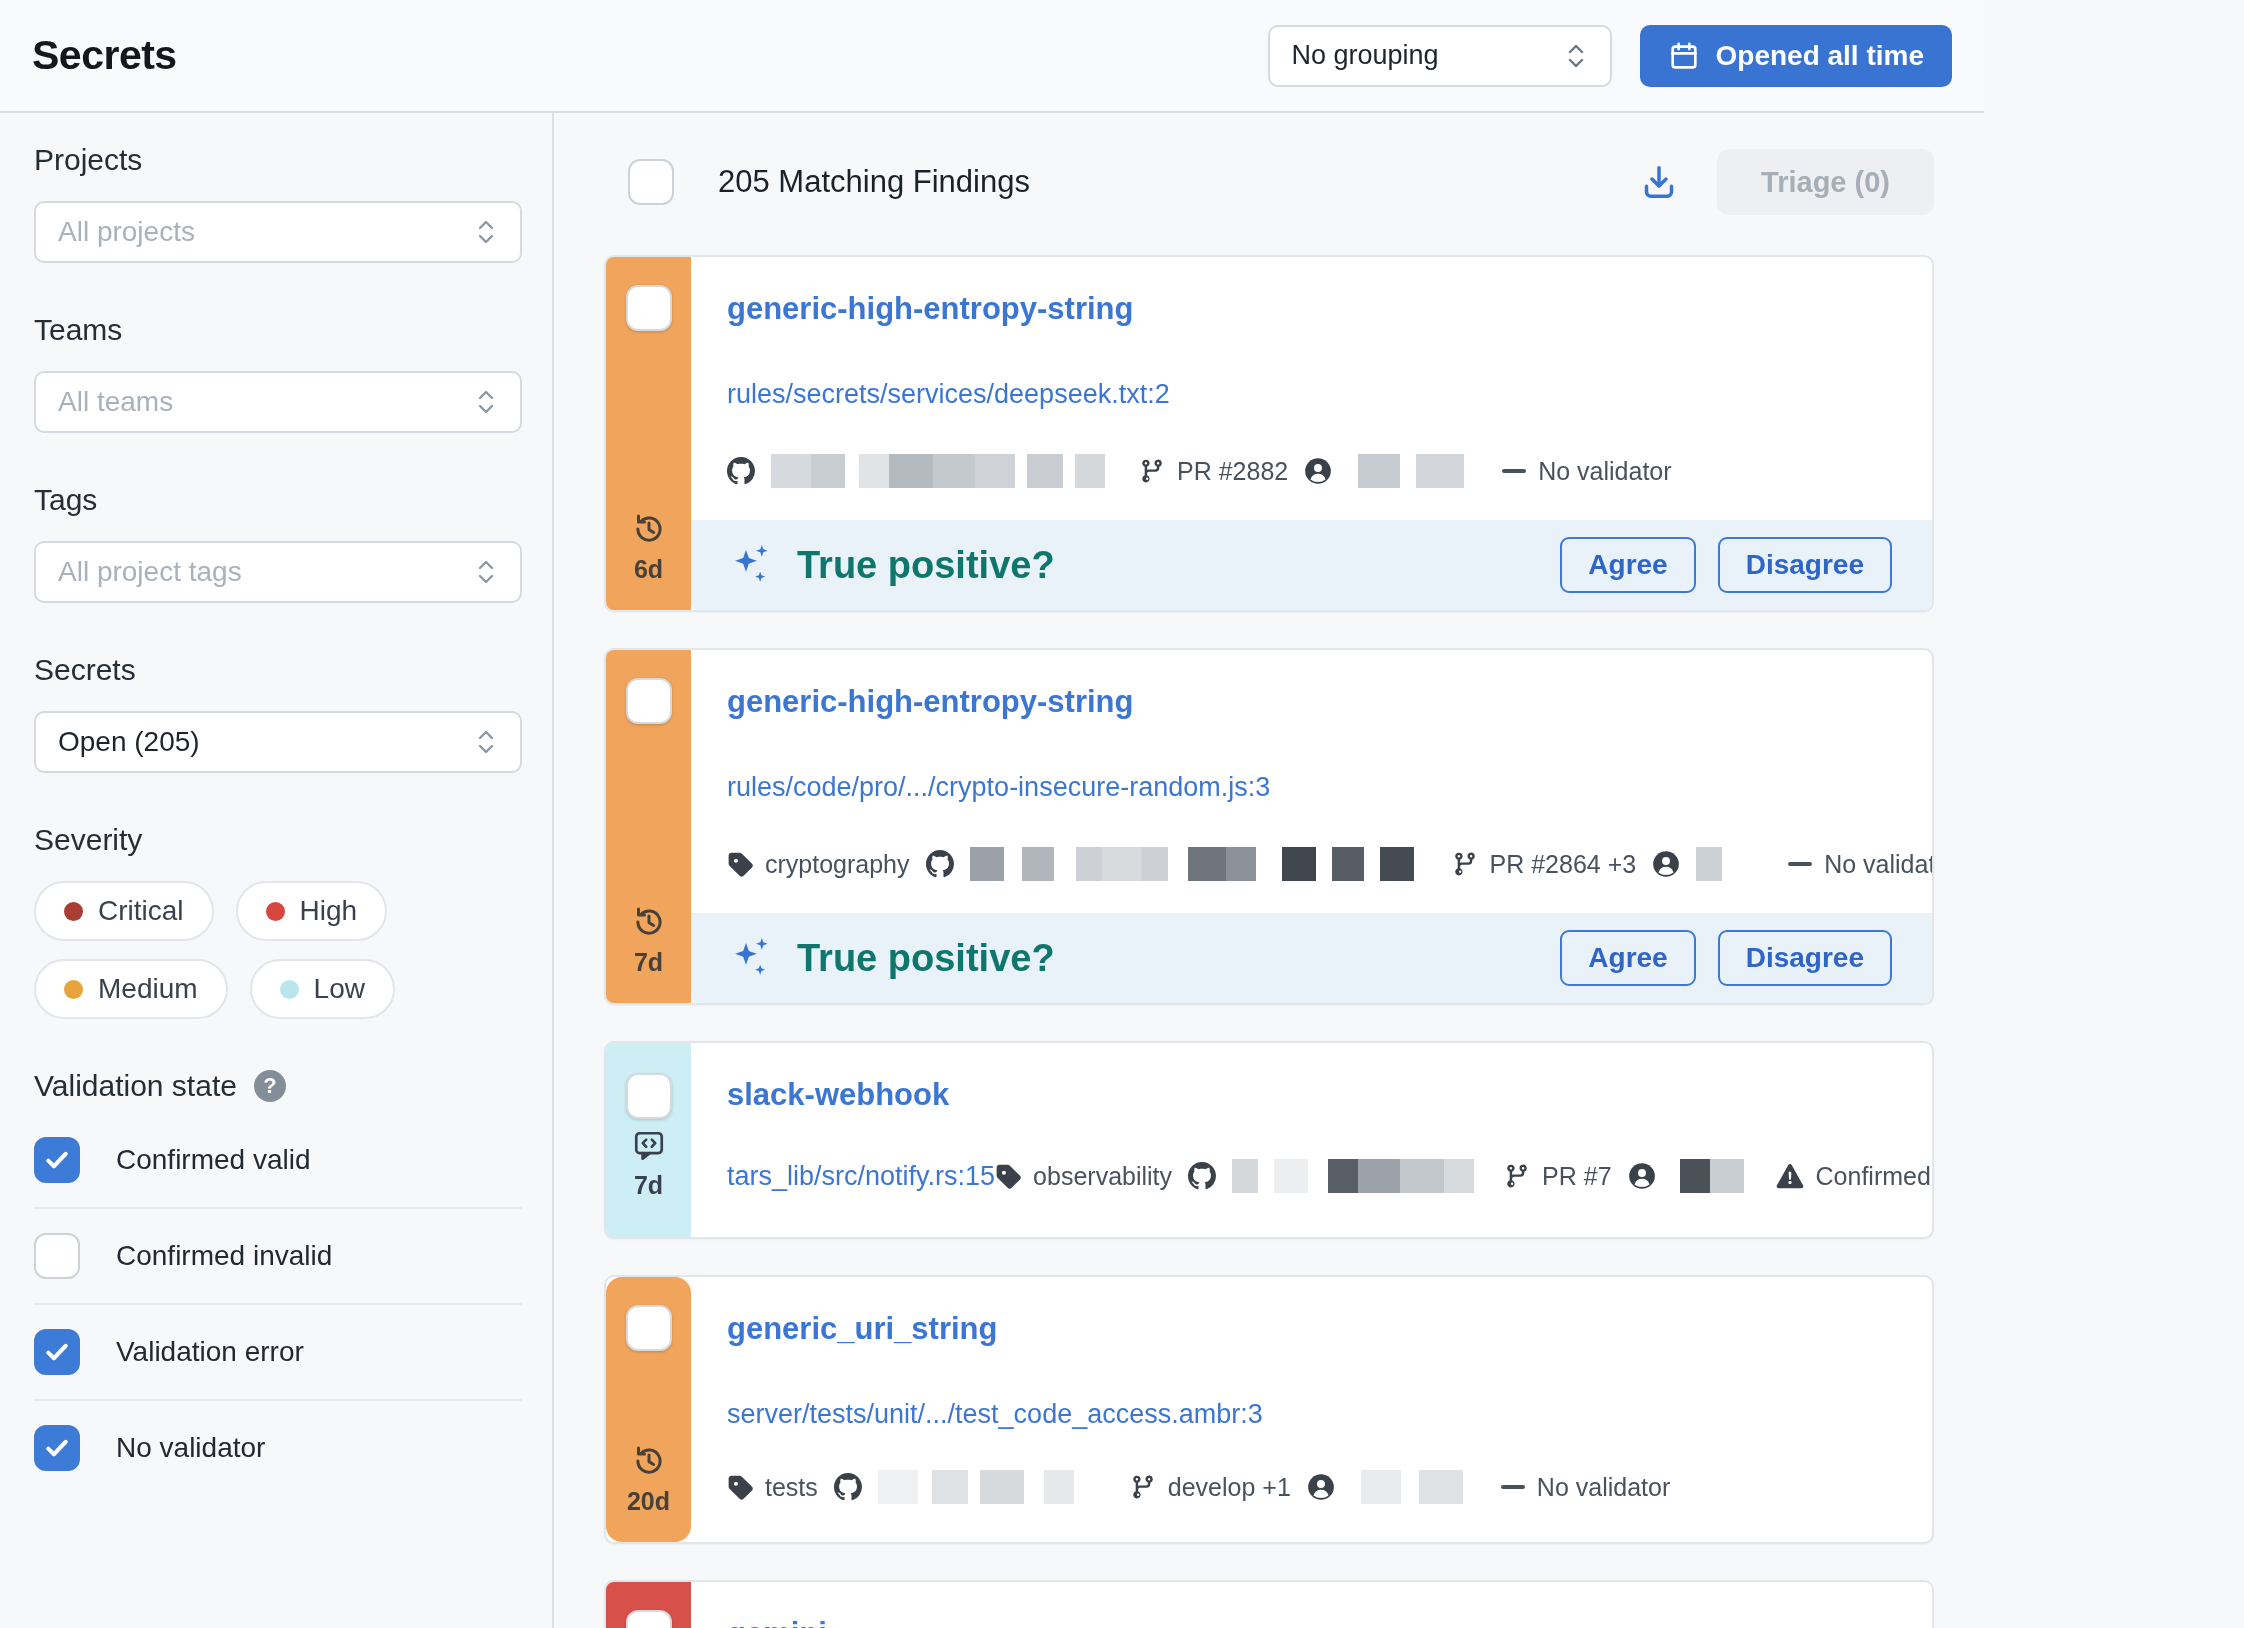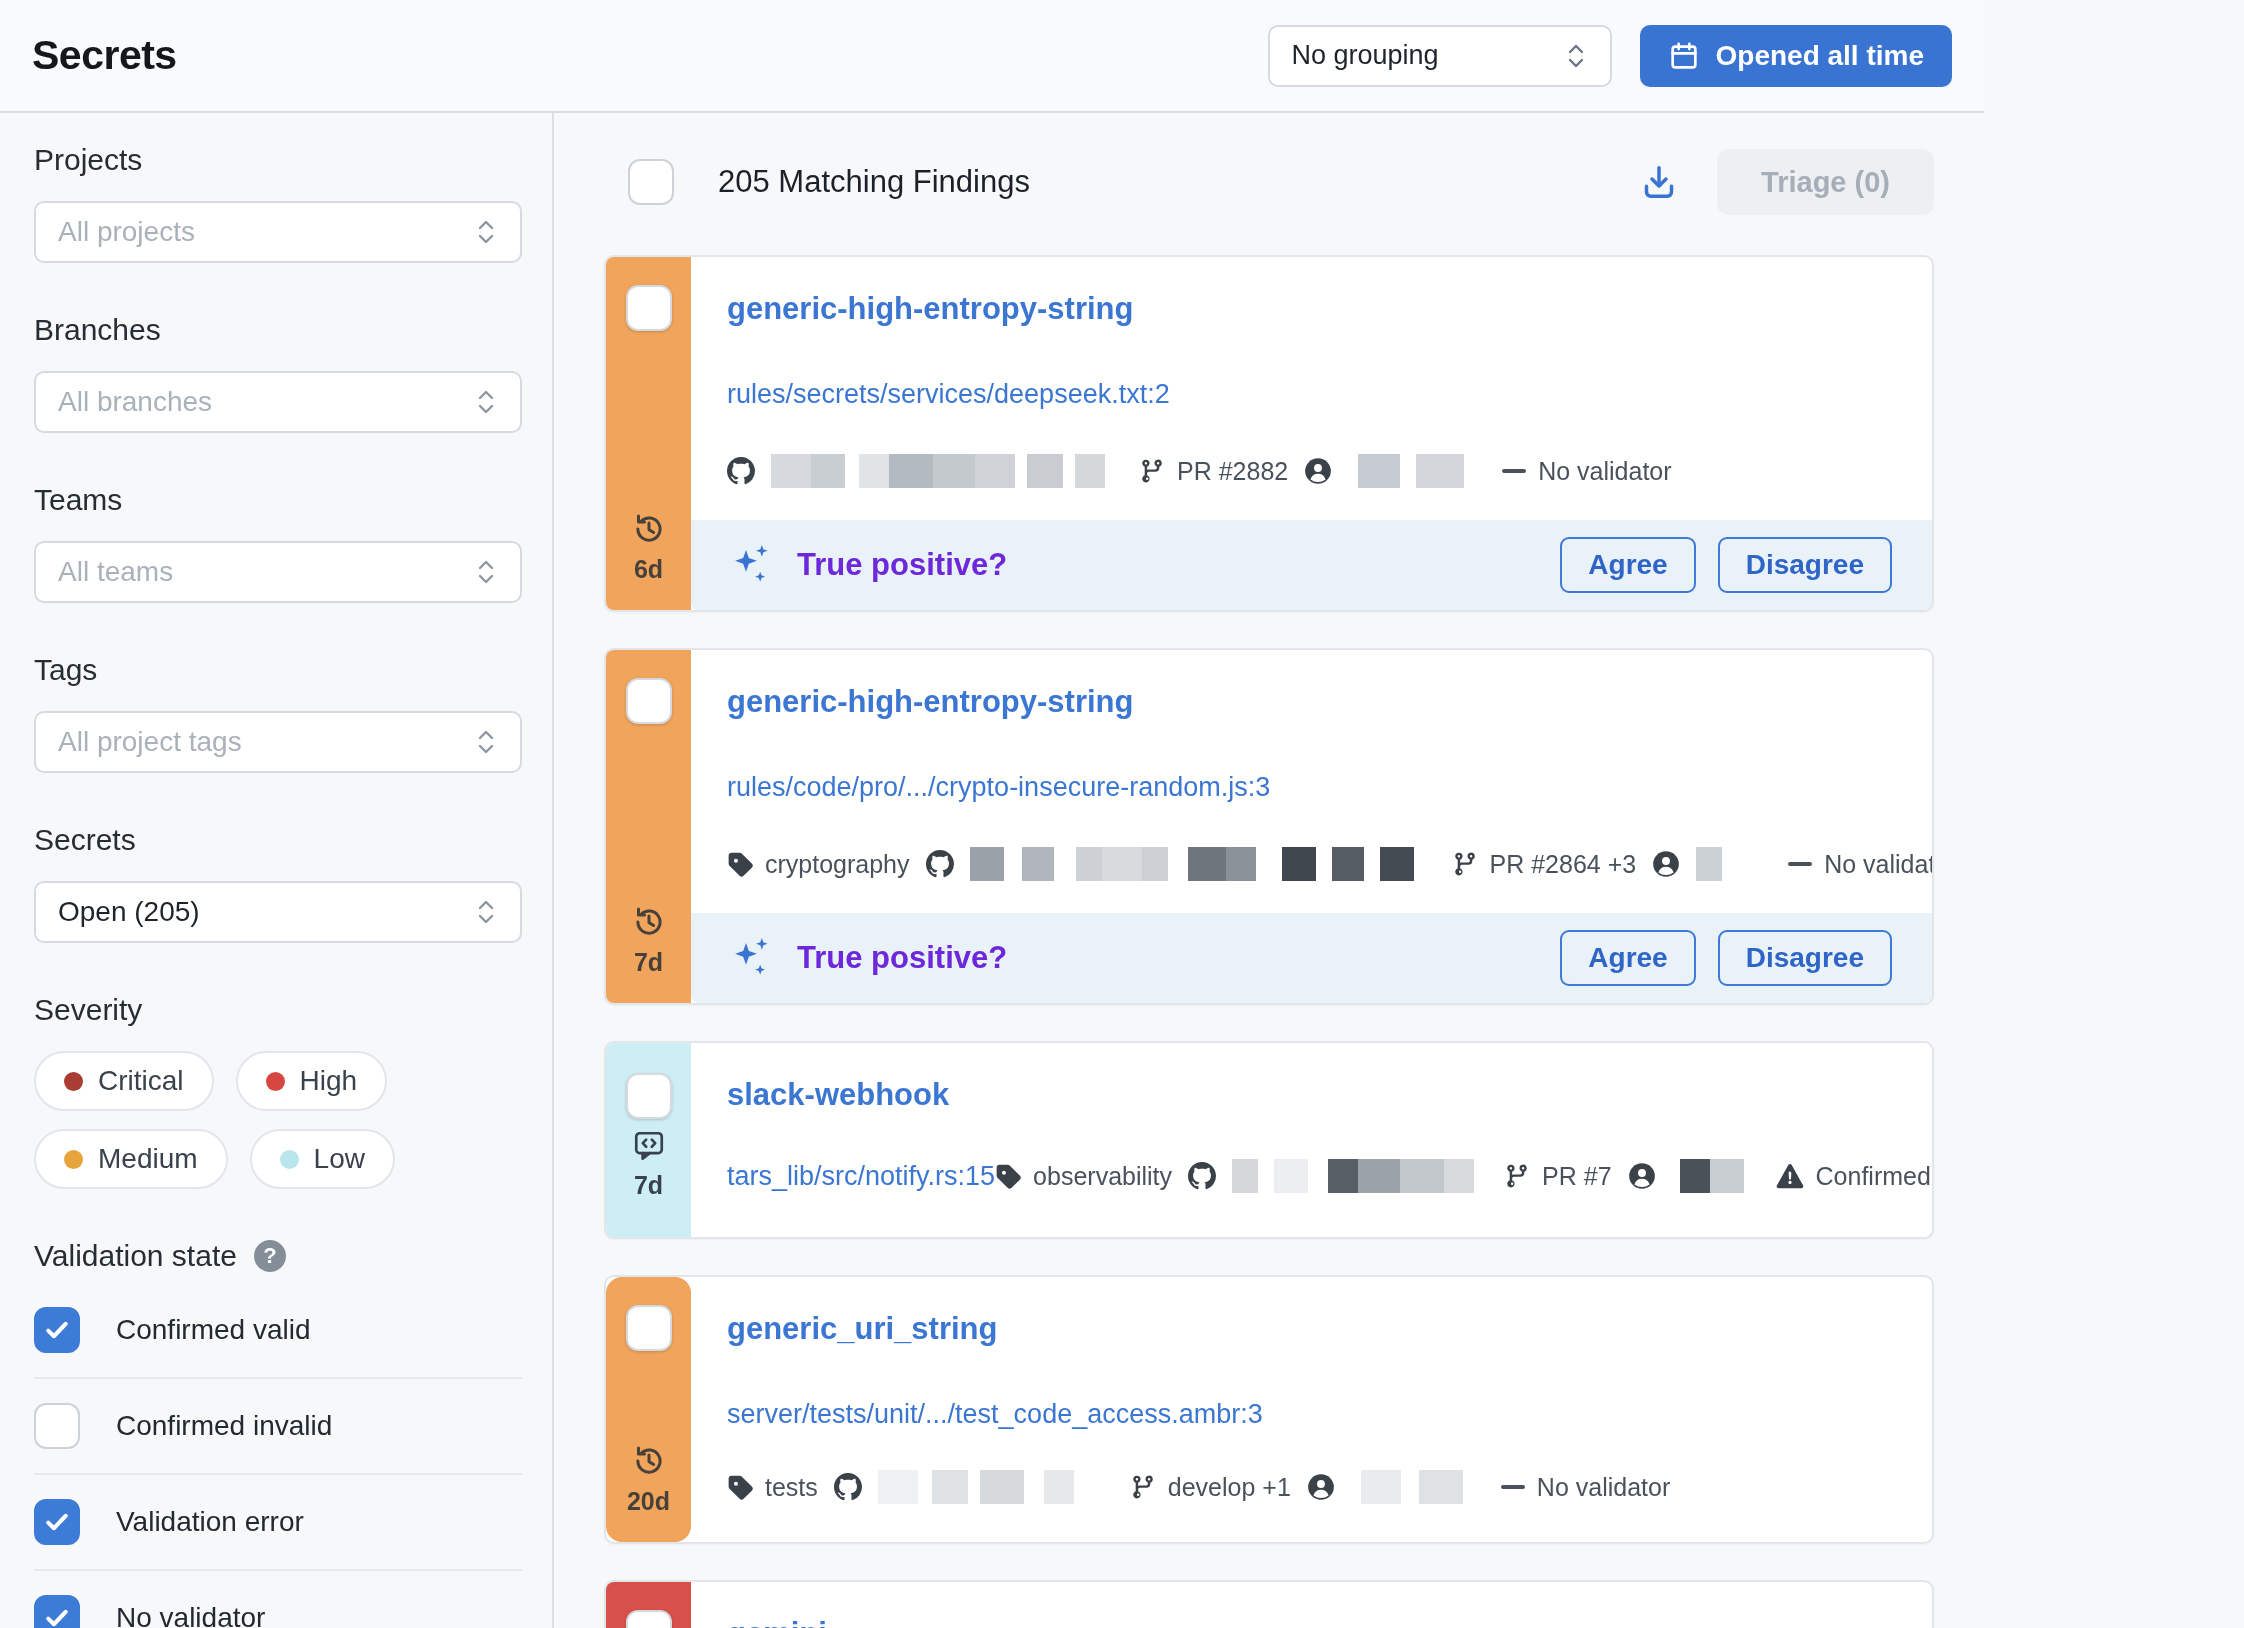--- a/index.html
+++ b/index.html
@@ -70,21 +70,21 @@
   .f-path { display:inline-block; font-size:27px; color:#3b76d2; margin-top:52px; cursor:pointer; }
   .f-path.inline { margin-top:0; }
   .meta-row { display:flex; align-items:center; gap:16px; margin-top:44px; font-size:25px; color:#49525c; }
   .meta-row.tight { margin-top:0; }
   .meta-item { display:flex; align-items:center; gap:12px; white-space:nowrap; }
   .redacts { display:flex; align-items:center; }
   .rb { height:34px; display:inline-block; }
   .dash { width:24px; height:4px; border-radius:2px; background:#49525c; display:inline-block; }
   .ai-panel { margin-top:32px; background:#e9f1f9; min-height:90px; display:flex; align-items:center;
               padding:0 40px; border-radius:0 0 8px 8px; }
-  .ai-q { font-size:31px; font-weight:700; color:#6d28d9; margin-left:26px; }
+  .ai-q { font-size:38px; font-weight:700; color:#0f766e; margin-left:26px; }
   .ai-actions { margin-left:auto; display:flex; gap:22px; }
   .ghost-btn { background:transparent; border:2px solid #3e79d6; border-radius:9px; color:#3065c8;
                font-size:28px; font-weight:600; padding:10px 26px; font-family:inherit; cursor:pointer; }
   .compact-row { display:flex; align-items:center; margin-top:46px; padding-bottom:44px; padding-right:4px; }
   .compact-row .meta-row { margin-top:0; margin-left:auto; }
   .pad-bottom { padding-bottom:38px; }
   svg { display:block; }
 </style>
 </head>
 <body>
@@ -127,32 +127,20 @@
           <span class="val ph">All projects</span>
           <span class="chev">
             <svg width="24" height="30" viewBox="0 0 24 30" fill="none" stroke="#8d97a1" stroke-width="2.4" stroke-linecap="round" stroke-linejoin="round">
                 <path d="M6 11l6-6 6 6"></path>
                 <path d="M6 19l6 6 6-6"></path>
               </svg>
           </span>
         </div>
       </div>
 
-      <div class="flt-section">
-        <div class="flt-label">Branches</div>
-        <div class="select-ctl flt-select">
-          <span class="val ph">All branches</span>
-          <span class="chev">
-            <svg width="24" height="30" viewBox="0 0 24 30" fill="none" stroke="#8d97a1" stroke-width="2.4" stroke-linecap="round" stroke-linejoin="round">
-                <path d="M6 11l6-6 6 6"></path>
-                <path d="M6 19l6 6 6-6"></path>
-              </svg>
-          </span>
-        </div>
-      </div>
 
       <div class="flt-section">
         <div class="flt-label">Teams</div>
         <div class="select-ctl flt-select">
           <span class="val ph">All teams</span>
           <span class="chev">
             <svg width="24" height="30" viewBox="0 0 24 30" fill="none" stroke="#8d97a1" stroke-width="2.4" stroke-linecap="round" stroke-linejoin="round">
                 <path d="M6 11l6-6 6 6"></path>
                 <path d="M6 19l6 6 6-6"></path>
               </svg>

